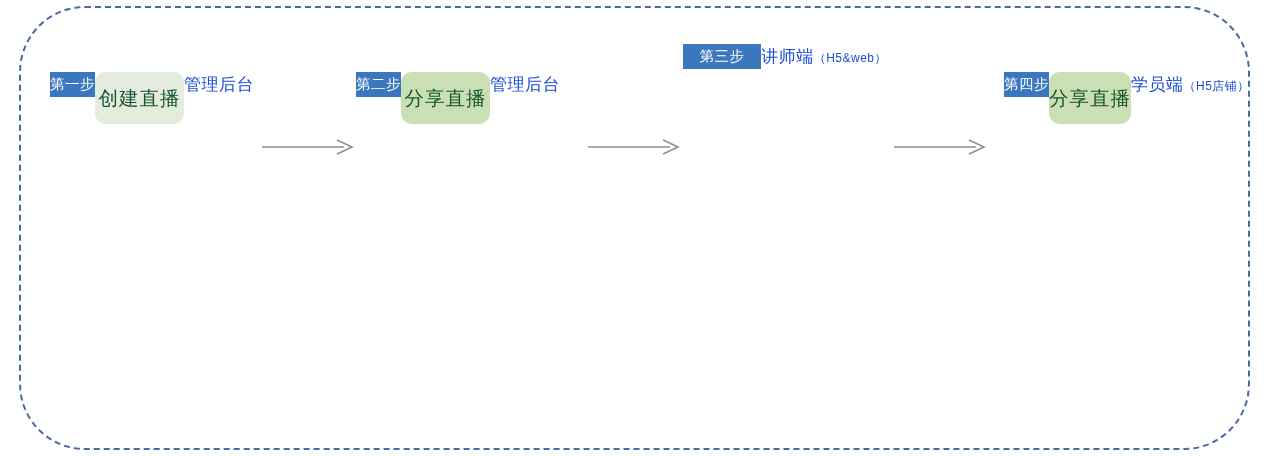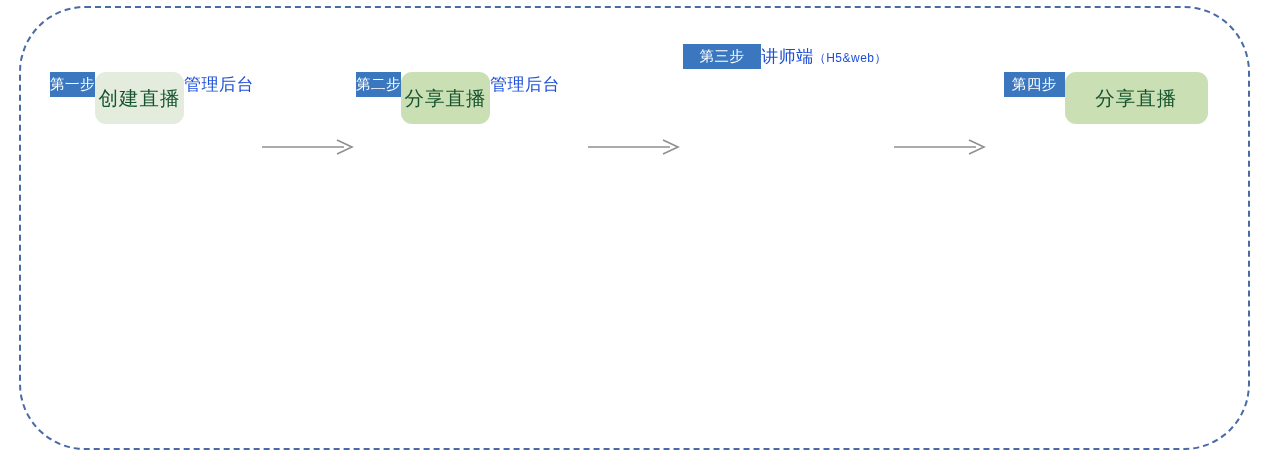--- a/index.html
+++ b/index.html
@@ -141,20 +141,24 @@
       <div class="step-badge">第三步</div>
       <div class="step-caption">
         <span class="cap-main">讲师端</span>
         <span class="cap-sub">（H5&amp;web）</span>
       </div>
     </div>
 
     <div class="step step-3">
       <div class="step-badge">第四步</div>
       <div class="step-box tone-green">分享直播</div>
+      <div class="step-caption">
+        <span class="cap-main">学员端</span>
+        <span class="cap-sub">（H5店铺）</span>
+      </div>
     </div>
 
     <div class="arrow arrow-0">
       <svg width="92" height="20" viewBox="0 0 92 20">
         <line x1="0" y1="10" x2="82" y2="10" stroke="#8f8f8f" stroke-width="1.6"></line>
         <polyline points="75,3 90,10 75,17" fill="none" stroke="#8f8f8f" stroke-width="1.6"></polyline>
       </svg>
     </div>
     <div class="arrow arrow-1">
       <svg width="92" height="20" viewBox="0 0 92 20">

